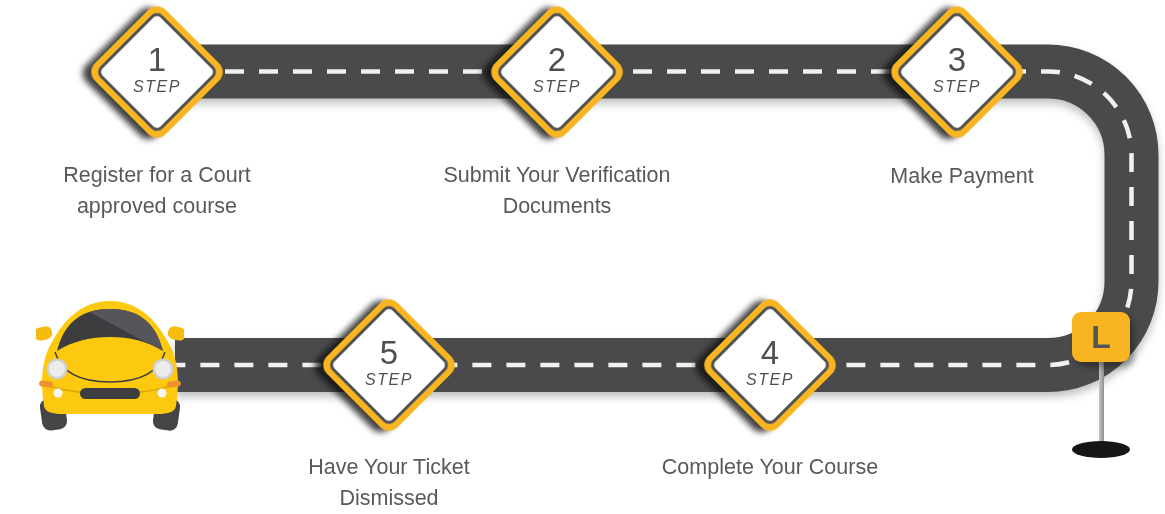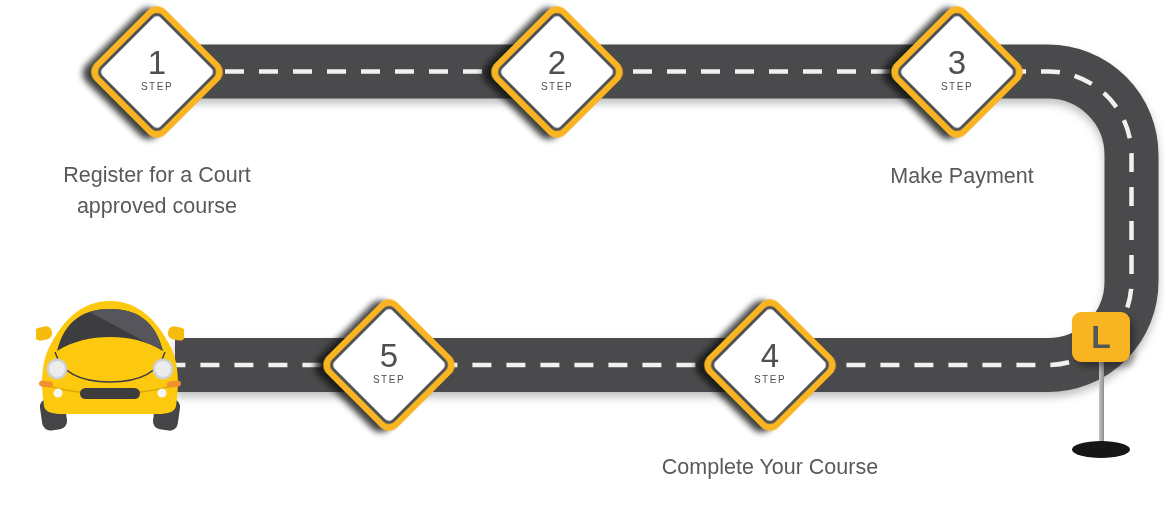--- a/index.html
+++ b/index.html
@@ -37,21 +37,21 @@
     border: 3px solid #515256;
     border-radius: 8px;
   }
   .sign-label {
     position: absolute; inset: 0; z-index: 2;
     display: flex; flex-direction: column;
     align-items: center; justify-content: center;
     transform: translateY(-3px);
   }
   .sign-num { font-size: 33px; line-height: 1; color: #4F4F51; }
-  .sign-tag { font-size: 10px; letter-spacing: 1.5px; color: #4F4F51; margin-top: 2px; }
+  .sign-tag { font-size: 16px; letter-spacing: 1.5px; color: #4F4F51; margin-top: 2px; font-style: italic; }
 
   
   .caption {
     position: absolute; z-index: 2;
     width: 320px;
     color: #59595B;
     font-size: 21.5px;
     line-height: 31px;
     text-align: center;
     white-space: pre-line;
@@ -185,16 +185,20 @@
       <div class="diamond-inner"></div>
     </div>
     <div class="sign-label">
       <div class="sign-num">5</div>
       <div class="sign-tag">STEP</div>
     </div>
   </div>
 
   <div class="caption cap-1">Register for a Court
 approved course</div>
+  <div class="caption cap-2">Submit Your Verification
+Documents</div>
   <div class="caption cap-3">Make Payment</div>
   <div class="caption cap-4">Complete Your Course</div>
+  <div class="caption cap-5">Have Your Ticket
+Dismissed</div>
 
 </div>
 
 </body></html>

